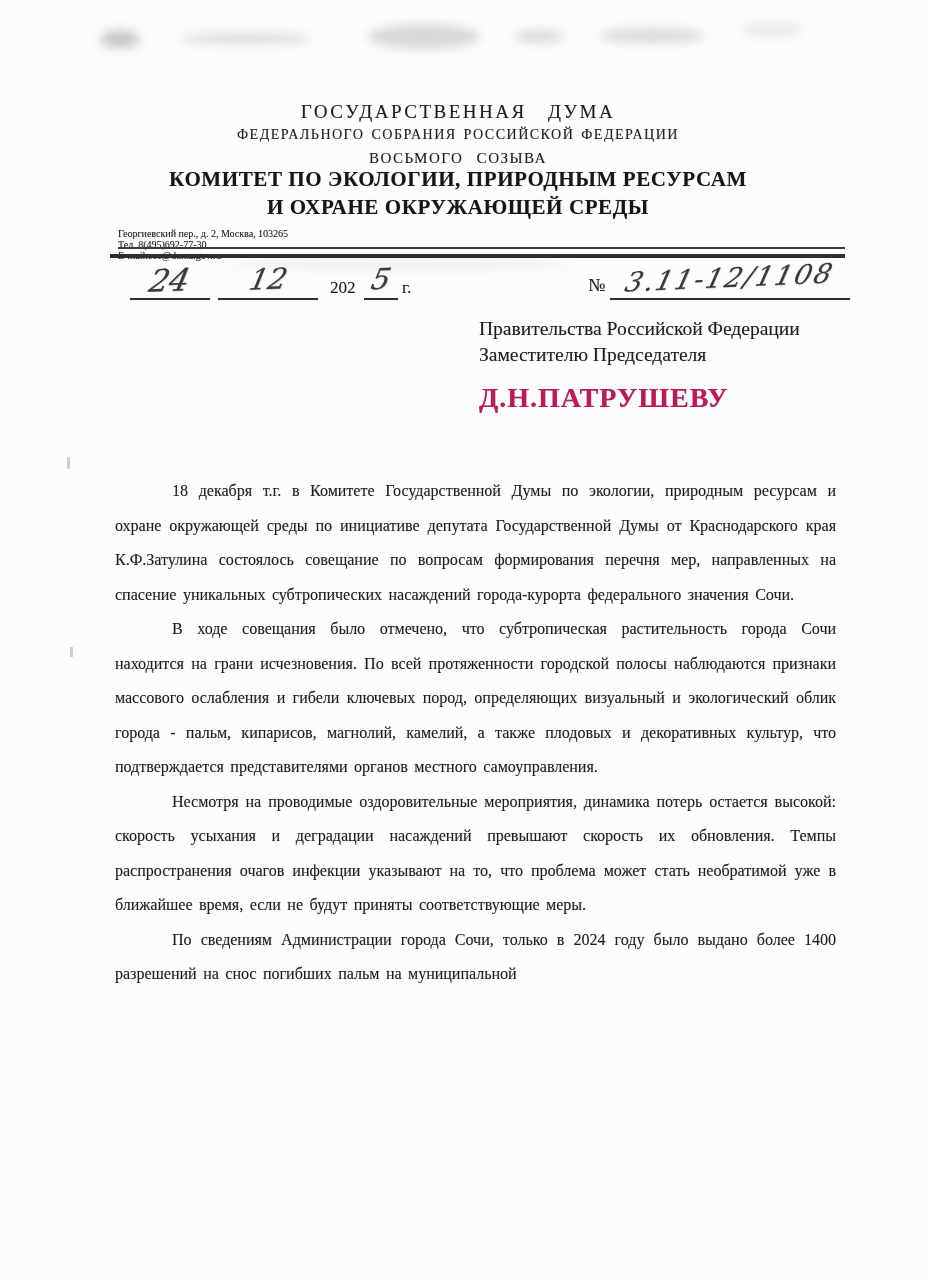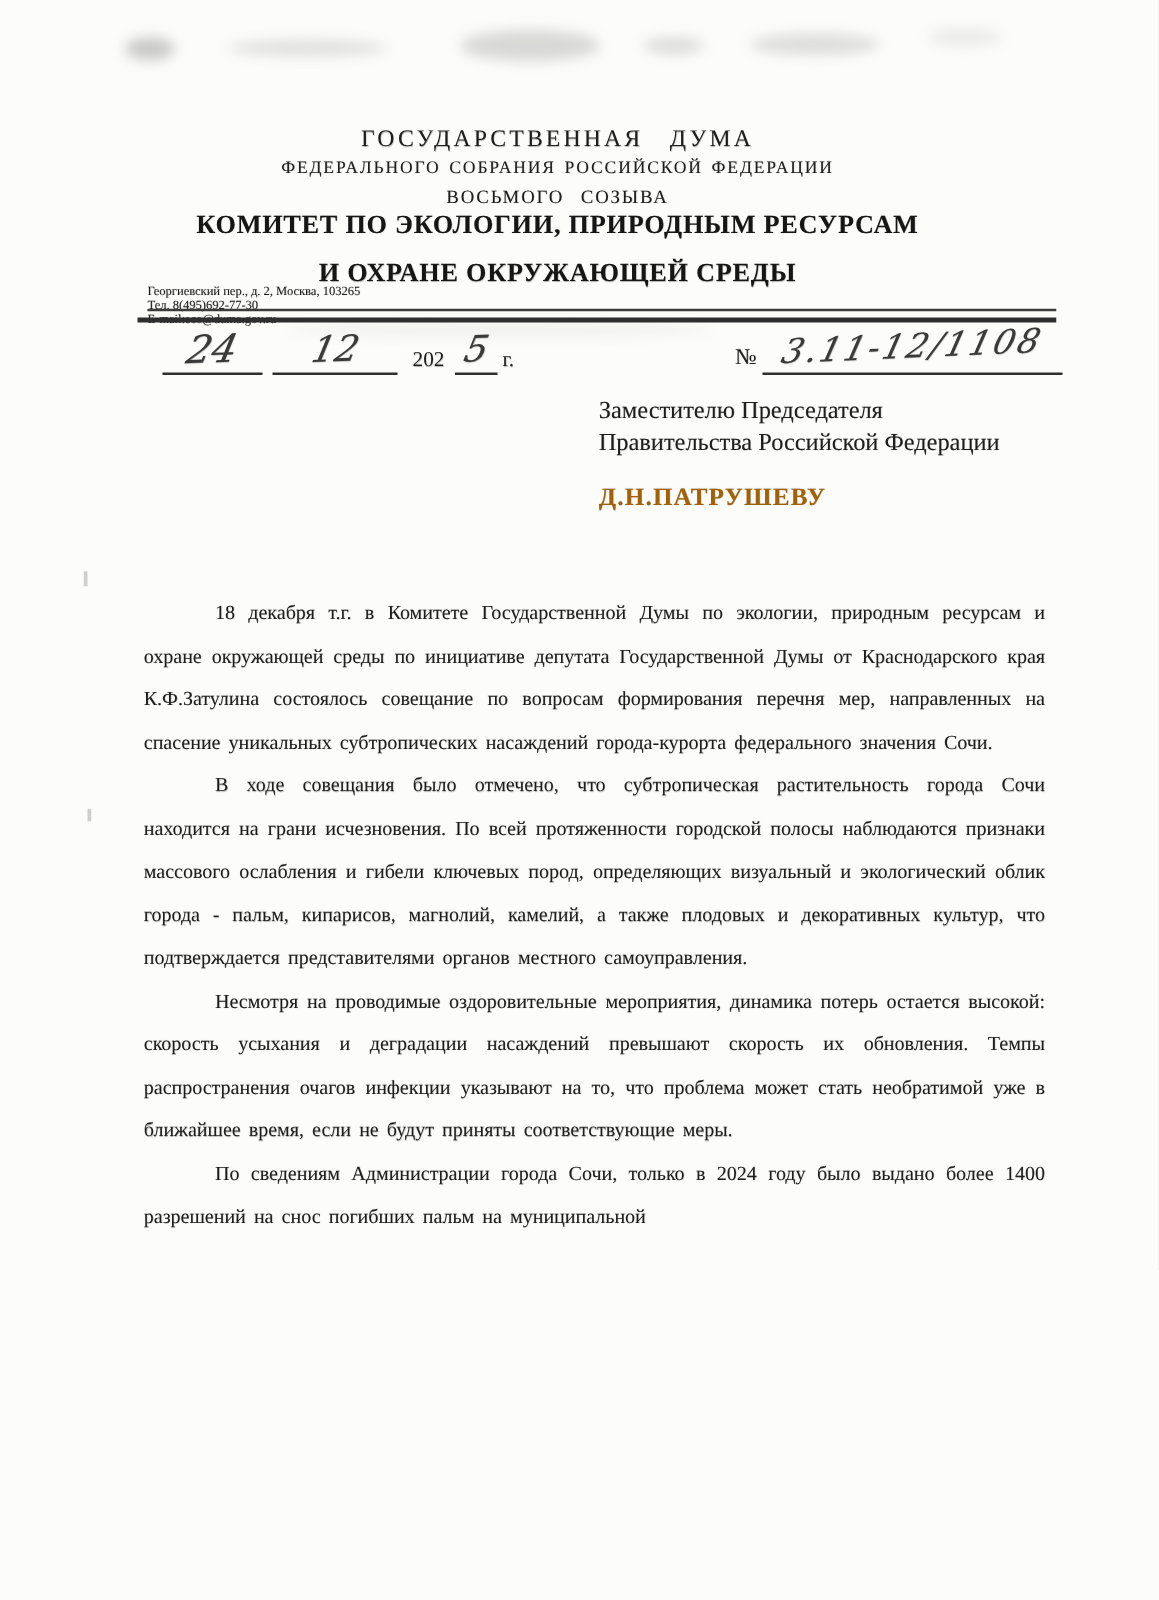--- a/index.html
+++ b/index.html
@@ -9,26 +9,26 @@
     margin:0 auto;
     background:#fcfcfb;
     overflow:hidden;
     font-family:"Liberation Serif", serif;
     color:#1e1e1e;
     text-shadow:0.3px 0.3px 0.7px rgba(40,40,40,0.35);
   }
   
   .smudge { position:absolute; background:#7d7d7d; border-radius:50%; filter:blur(5px); }
   
-  .letterhead { position:absolute; top:101px; left:0; width:860px; text-align:center;padding-left:16px; }
+  .letterhead { position:absolute; top:101px; left:12px; width:860px; text-align:center;padding-left:16px; }
   .lh-org1 { font-size:19px; letter-spacing:2.5px; word-spacing:14px; }
   .lh-org2 { font-size:14px; letter-spacing:1.5px; word-spacing:2px; margin-top:4px; }
   .lh-org3 { font-size:15px; letter-spacing:1.5px; word-spacing:8px; margin-top:7px; }
   .lh-committee { font-size:21px; font-weight:bold; letter-spacing:0.6px; color:#161616; }
-  .lh-committee2 { font-size:21px; font-weight:bold; letter-spacing:0.6px; margin-top:14px; color:#161616; }
+  .lh-committee2 { font-size:21px; font-weight:bold; letter-spacing:0.6px; margin-top:3px; color:#161616; }
   
   .contact-row {
     position:absolute; top:228px; left:118px; width:727px;
     display:flex; justify-content:space-between; align-items:baseline;
     font-size:10px;
     flex-direction:column;
   }
   .rule-thin  { position:absolute; top:247px; left:118px; width:727px; height:2px; background:#3c3c3c; }
   .rule-thick { position:absolute; top:254px; left:110px; width:735px; height:3.5px; background:#2e2e2e; filter:blur(0.4px); }
   
@@ -48,21 +48,21 @@
     color:#3a3a3a;
     transform:skewX(-14deg) rotate(-2deg);
     text-shadow:0.4px 0.4px 0.8px rgba(50,50,50,0.5);
   }
   .hw-day   { font-size:31px; }
   .hw-month { font-size:29px; }
   .hw-year  { font-size:29px; }
   .hw-number{ font-size:27px; letter-spacing:2px; white-space:nowrap; transform:skewX(-16deg) rotate(-2.5deg); }
   
   .addressee { position:absolute; top:316px; left:479px; font-size:19.5px; line-height:26px; }
-  .addressee-name { margin-top:17px; font-weight:bold; letter-spacing:1px; font-size:20px; color:#a16207; }
+  .addressee-name { margin-top:17px; font-weight:bold; letter-spacing:1px; font-size:28px; color:#be185d; }
   
   .salutation {
     position:absolute; top:430px; left:118px; width:727px;
     text-align:center; font-weight:bold; font-size:20.5px; color:#141414;
   }
   
   .body-text {
     position:absolute; top:474px; left:115px; width:721px;
     font-size:16px; line-height:34.5px;
     text-align:justify;
@@ -106,22 +106,22 @@
     <span class="fld fld-day"><span class="hw hw-day">24</span></span>
     <span class="fld fld-month"><span class="hw hw-month">12</span></span>
     <span class="year-group">202</span>
     <span class="fld fld-year"><span class="hw hw-year">5</span></span>
     <span class="year-suffix">г.</span>
     <span class="num-label">№</span>
     <span class="fld fld-number"><span class="hw hw-number">3.11-12/1108</span></span>
   </div>
 
   <div class="addressee">
+    <div>Правительства Российской Федерации</div>
     <div>Заместителю Председателя</div>
-    <div>Правительства Российской Федерации</div>
     <div class="addressee-name">Д.Н.ПАТРУШЕВУ</div>
   </div>
 
 
   <div class="body-text">
     <p>18 декабря т.г. в Комитете Государственной Думы по экологии, природным ресурсам и охране окружающей среды по инициативе депутата Государственной Думы от Краснодарского края К.Ф.Затулина состоялось совещание по вопросам формирования перечня мер, направленных на спасение уникальных субтропических насаждений города-курорта федерального значения Сочи.</p>
     <p>В ходе совещания было отмечено, что субтропическая растительность города Сочи находится на грани исчезновения. По всей протяженности городской полосы наблюдаются признаки массового ослабления и гибели ключевых пород, определяющих визуальный и экологический облик города - пальм, кипарисов, магнолий, камелий, а также плодовых и декоративных культур, что подтверждается представителями органов местного самоуправления.</p>
     <p>Несмотря на проводимые оздоровительные мероприятия, динамика потерь остается высокой: скорость усыхания и деградации насаждений превышают скорость их обновления. Темпы распространения очагов инфекции указывают на то, что проблема может стать необратимой уже в ближайшее время, если не будут приняты соответствующие меры.</p>
     <p>По сведениям Администрации города Сочи, только в 2024 году было выдано более 1400 разрешений на снос погибших пальм на муниципальной</p>
   </div>

